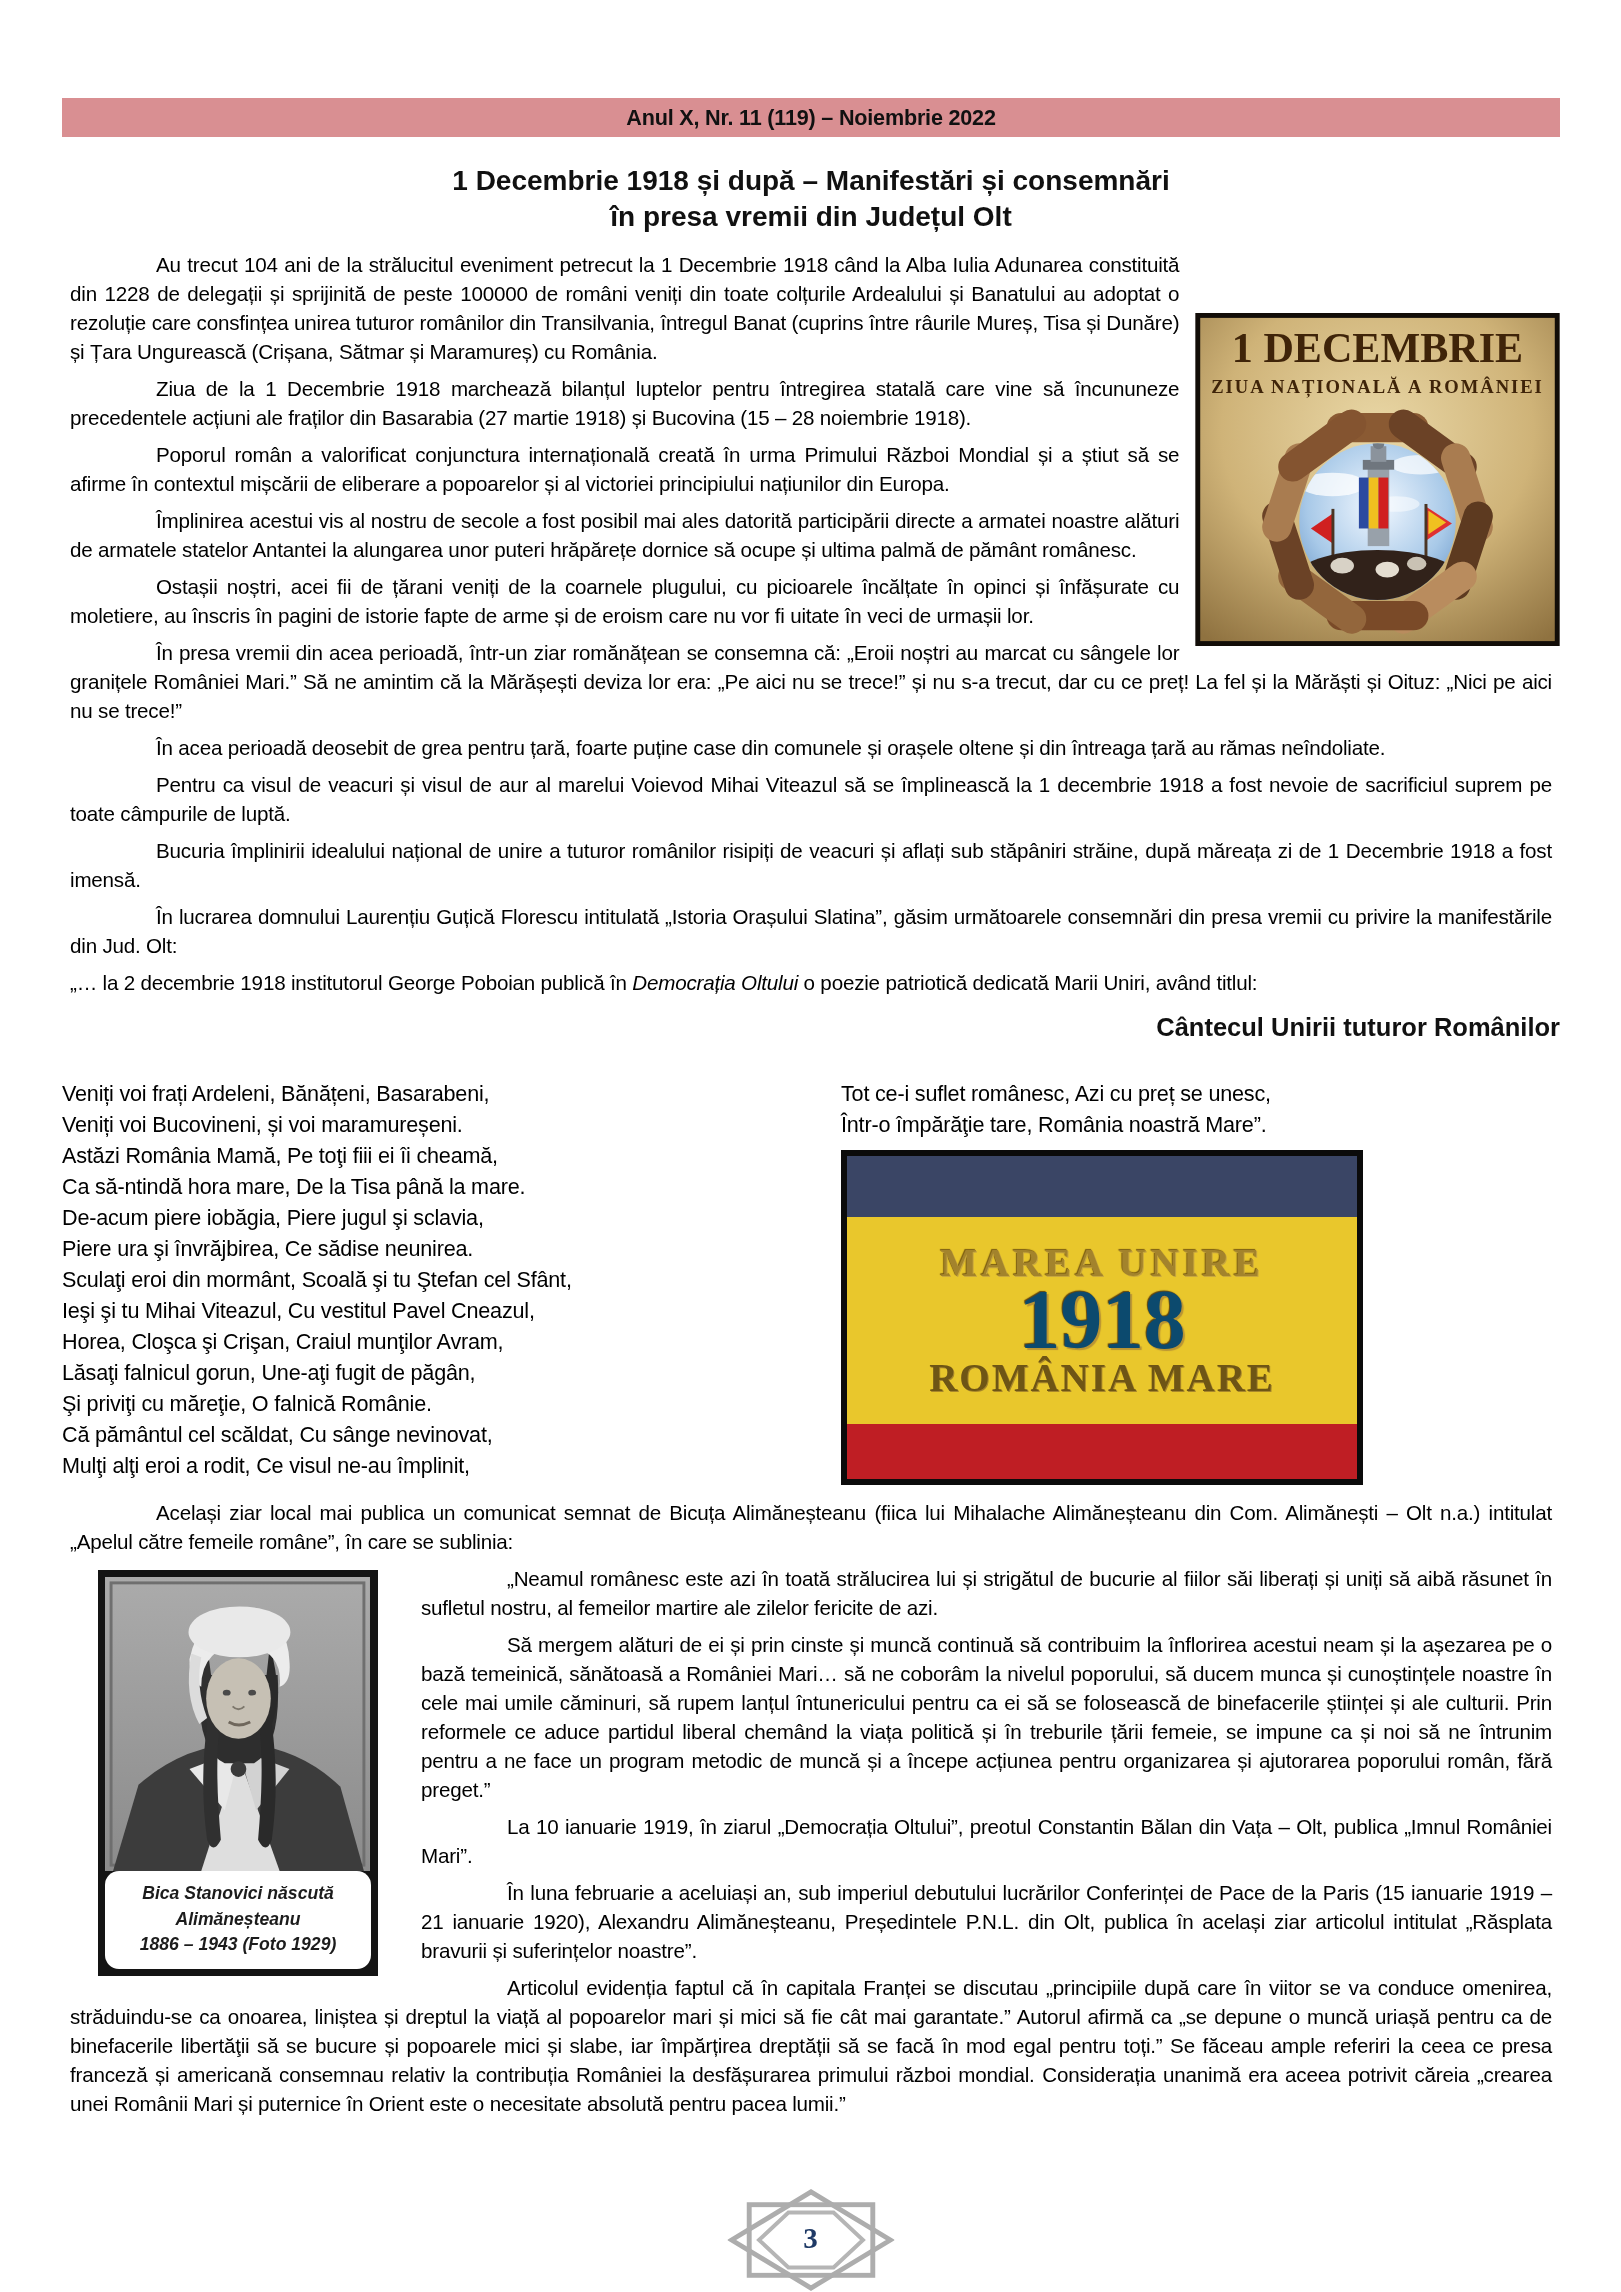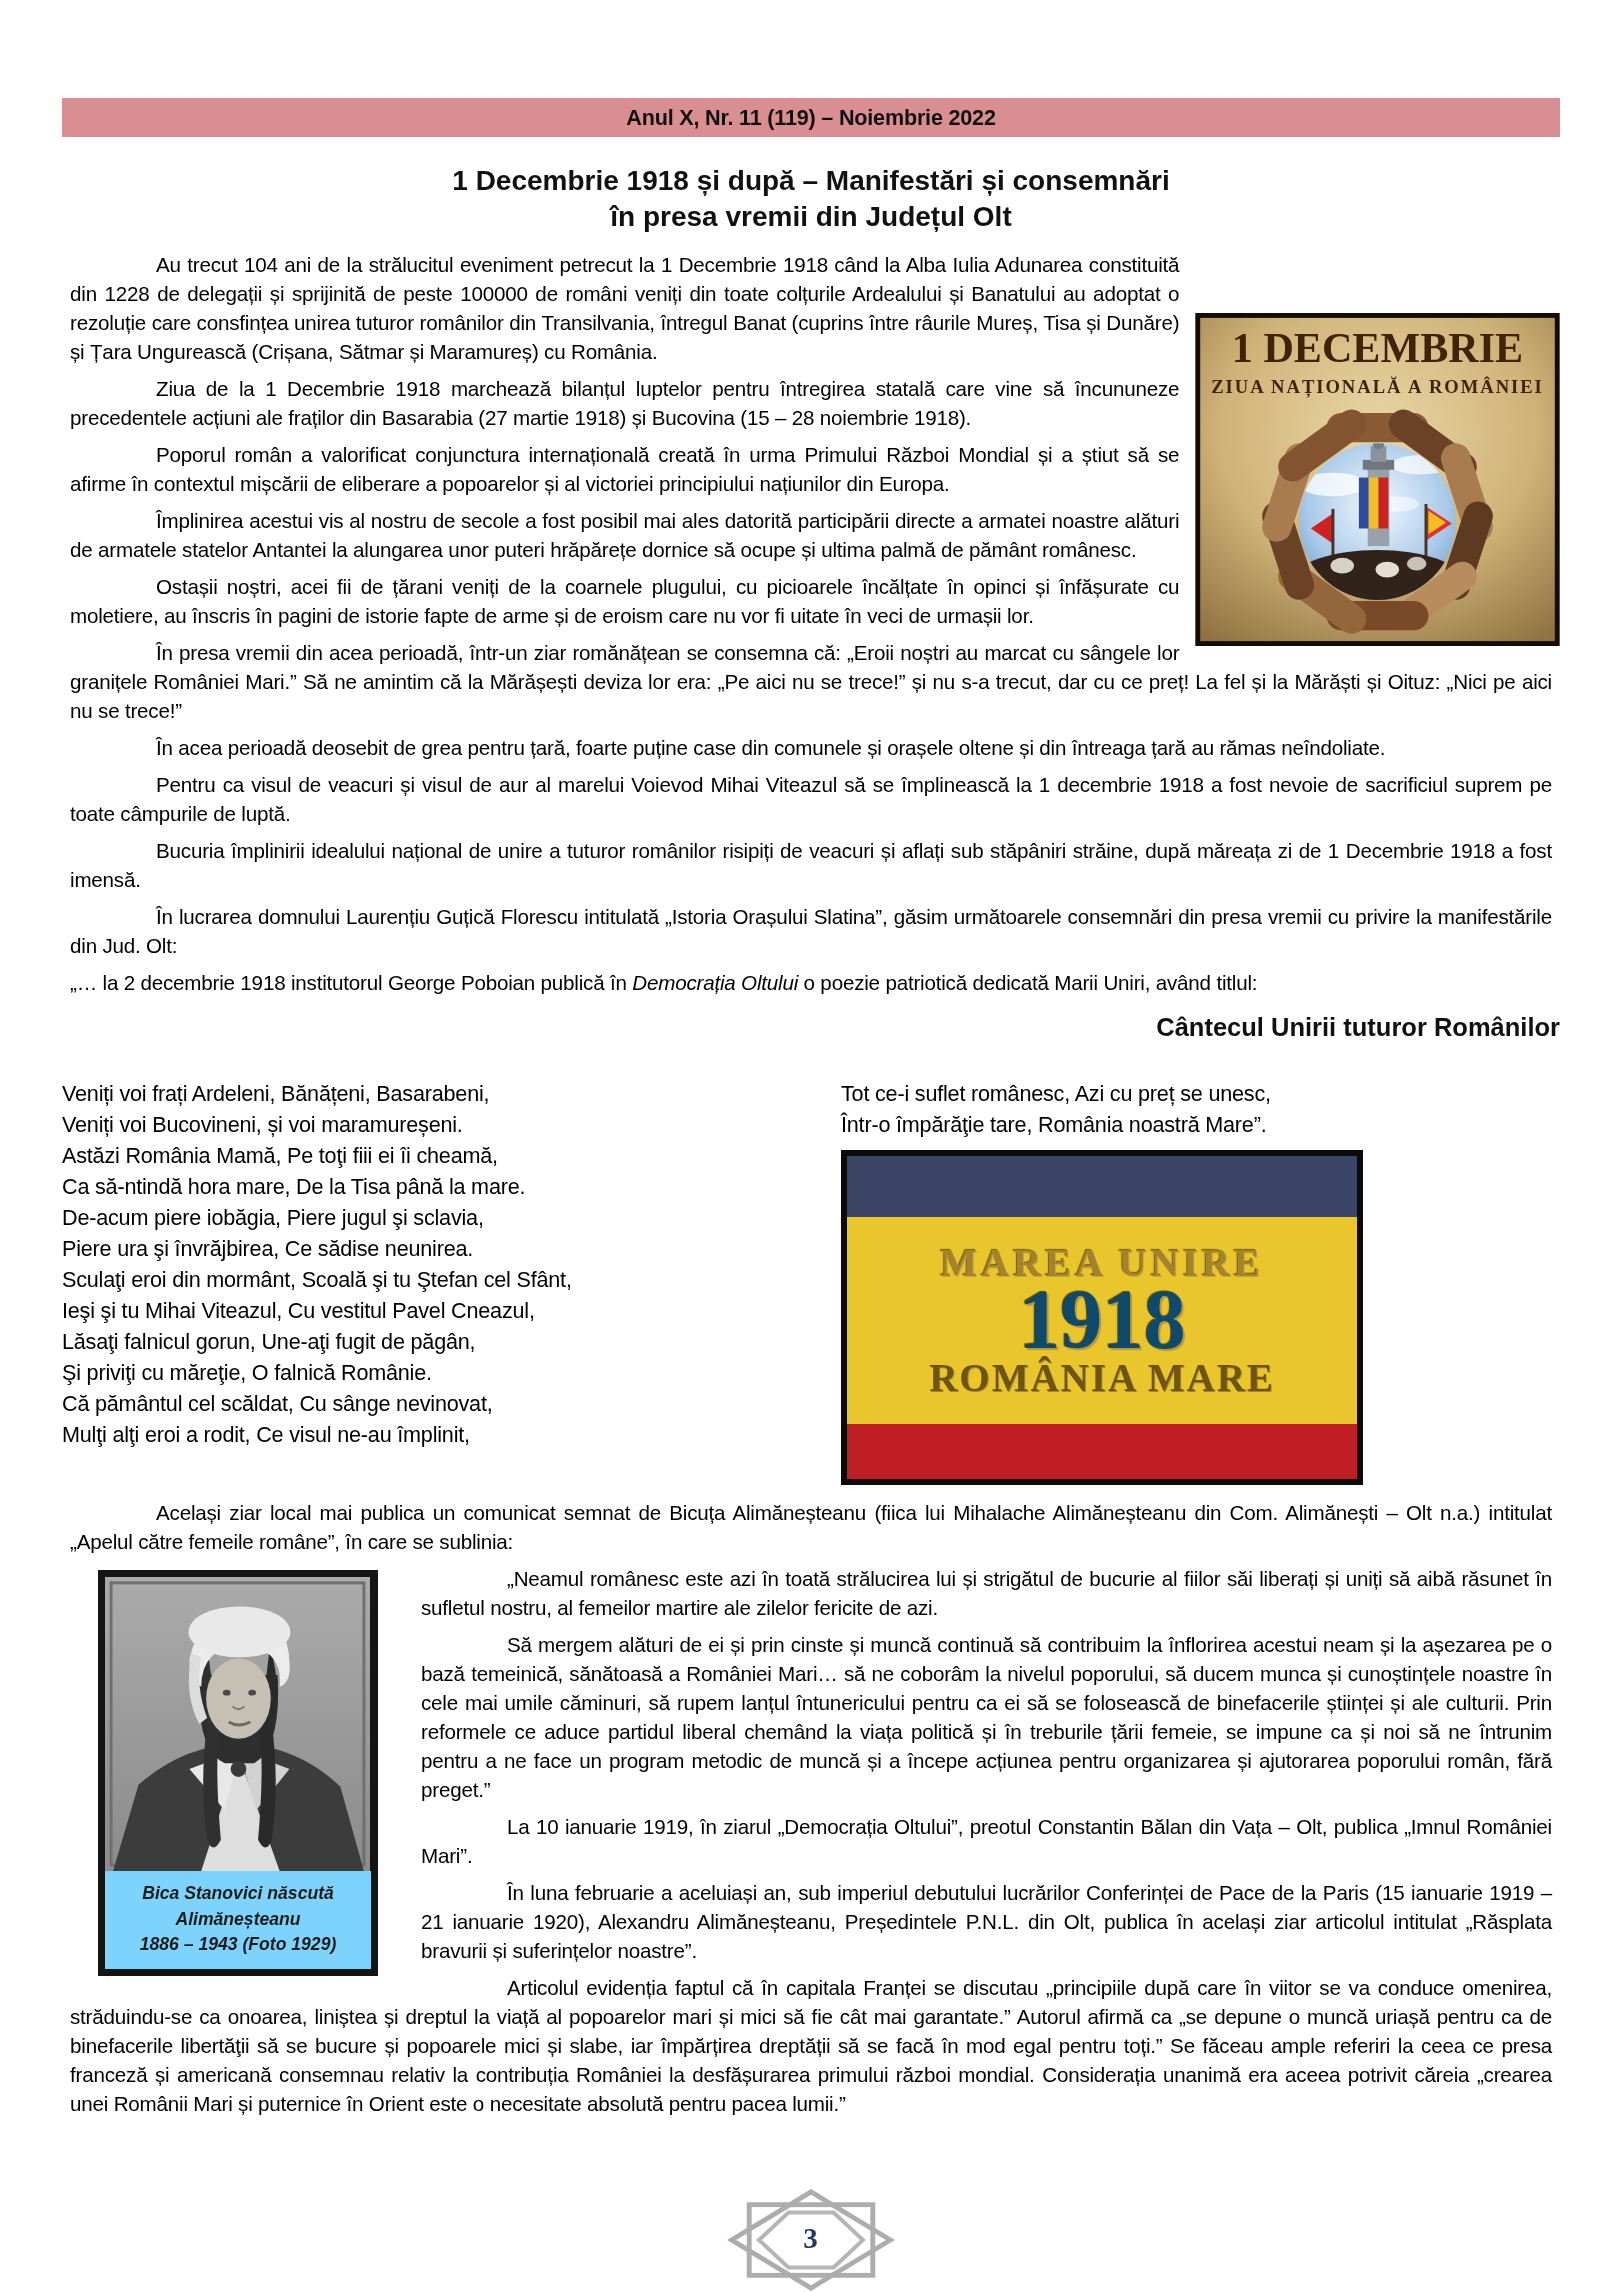--- a/index.html
+++ b/index.html
@@ -49,22 +49,22 @@
 
   
   .section2{margin-top:13.7px;}
   .photo-float{
     float:left; width:280px; margin:5.9px 43px 11.8px 36px;
     background:#141414; border:7.8px solid #141414; box-sizing:border-box;
   }
   .photo-img{width:265px; height:294px; background:#9a9a9a;}
   .photo-img svg{display:block;}
   .photo-caption{
-    background:#7dd3fc; padding:9.8px 3.9px 11.8px; text-align:center;
-    font-style:italic; font-size:17.6px; line-height:25.5px; color:#1c1c1c; font-weight:bold;
+    background:#ffffff; padding:9.8px 3.9px 11.8px; text-align:center;
+    font-style:italic; font-size:17.6px; line-height:25.5px; color:#1c1c1c; font-weight:bold;border-radius:14px;
   }
 
   
   .footer-ornament{
     position:absolute; left:50%; bottom:2px; transform:translateX(-50%);
     width:167px; height:102px;
   }
   .footer-ornament .page-num{
     position:absolute; left:0; top:33px; width:167px; text-align:center;
     font-family:"Liberation Serif", serif; font-weight:bold; font-size:29px; color:#1f3a66;
@@ -182,20 +182,21 @@
       <div class="poem-grid">
         <div class="poem-col left">
           <div class="poem-line">Veniți voi frați Ardeleni, Bănățeni, Basarabeni,</div>
           <div class="poem-line">Veniți voi Bucovineni, și voi maramureșeni.</div>
           <div class="poem-line">Astăzi România Mamă, Pe toţi fiii ei îi cheamă,</div>
           <div class="poem-line">Ca să-ntindă hora mare, De la Tisa până la mare.</div>
           <div class="poem-line">De-acum piere iobăgia, Piere jugul şi sclavia,</div>
           <div class="poem-line">Piere ura şi învrăjbirea, Ce sădise neunirea.</div>
           <div class="poem-line">Sculaţi eroi din mormânt, Scoală şi tu Ştefan cel Sfânt,</div>
           <div class="poem-line">Ieşi şi tu Mihai Viteazul, Cu vestitul Pavel Cneazul,</div>
+          <div class="poem-line">Horea, Cloşca şi Crişan, Craiul munţilor Avram,</div>
           <div class="poem-line">Lăsaţi falnicul gorun, Une-aţi fugit de păgân,</div>
           <div class="poem-line">Şi priviţi cu măreţie, O falnică Românie.</div>
           <div class="poem-line">Că pământul cel scăldat, Cu sânge nevinovat,</div>
           <div class="poem-line">Mulţi alţi eroi a rodit, Ce visul ne-au împlinit,</div>
         </div>
         <div class="poem-col right">
           <div class="poem-line">Tot ce-i suflet românesc, Azi cu preț se unesc,</div>
           <div class="poem-line">Într-o împărăţie tare, România noastră Mare”.</div>
           <div class="book-cover">
             <div class="cover-blue"></div>

